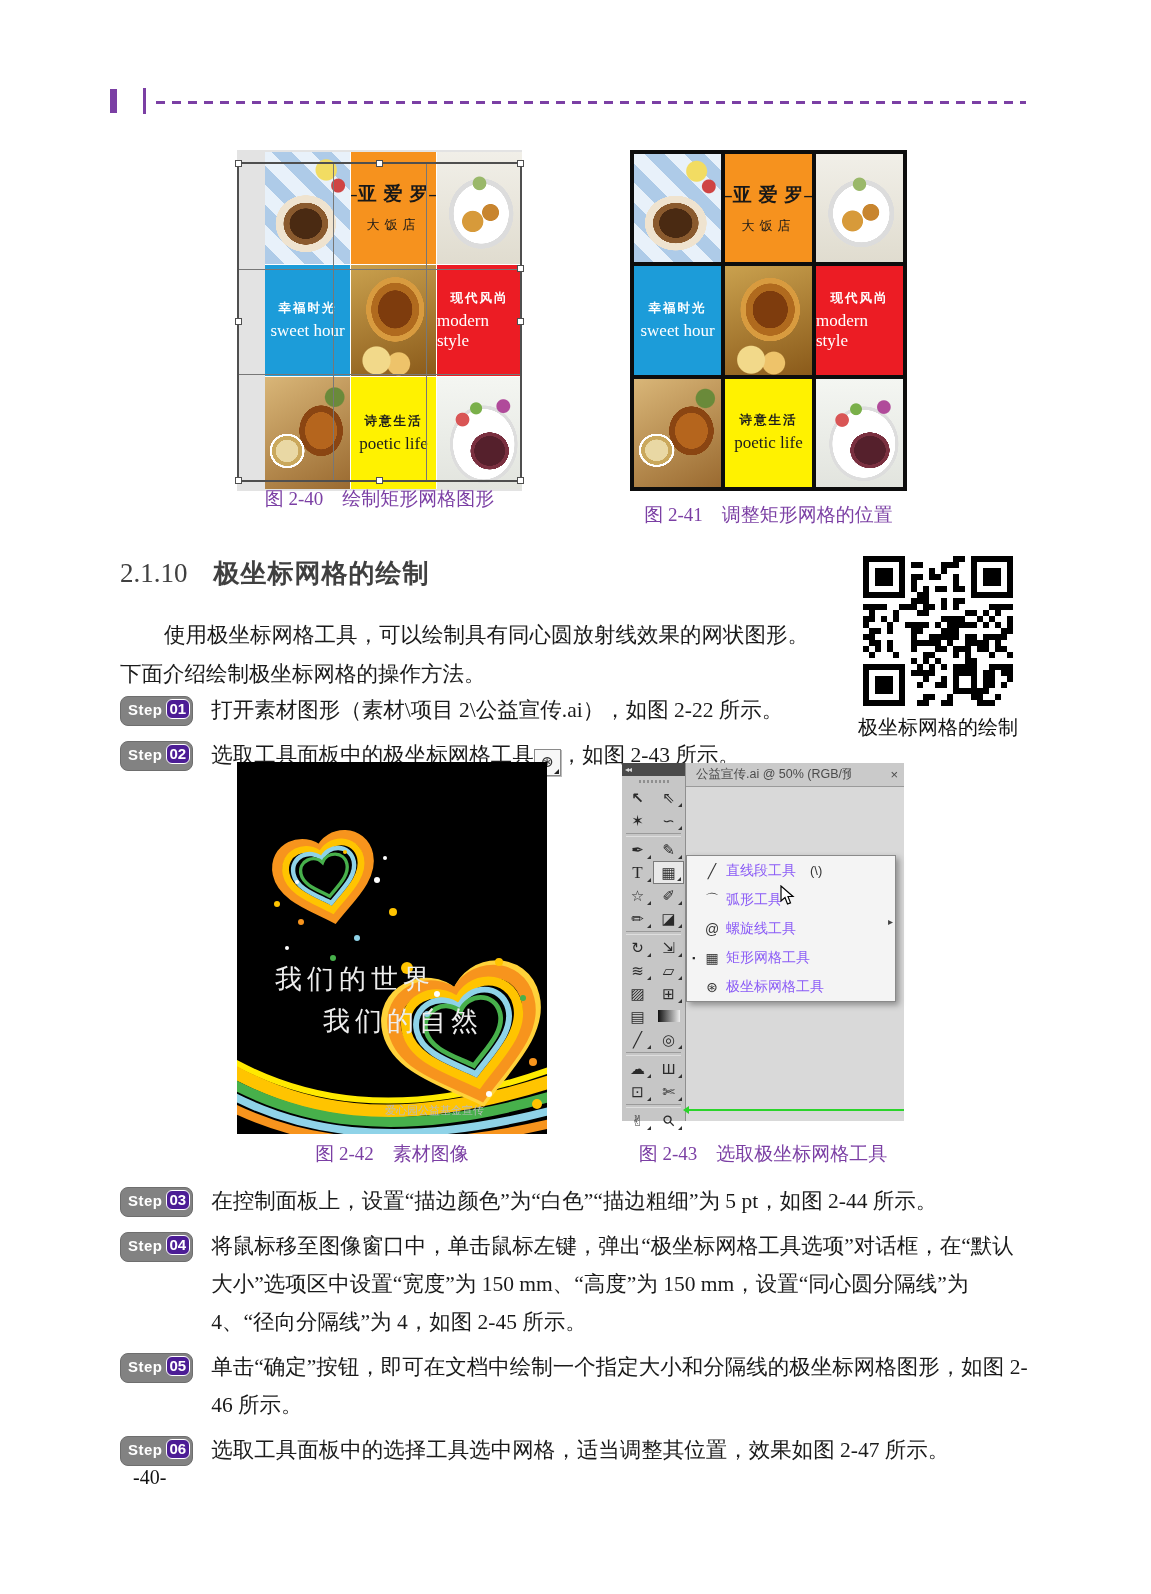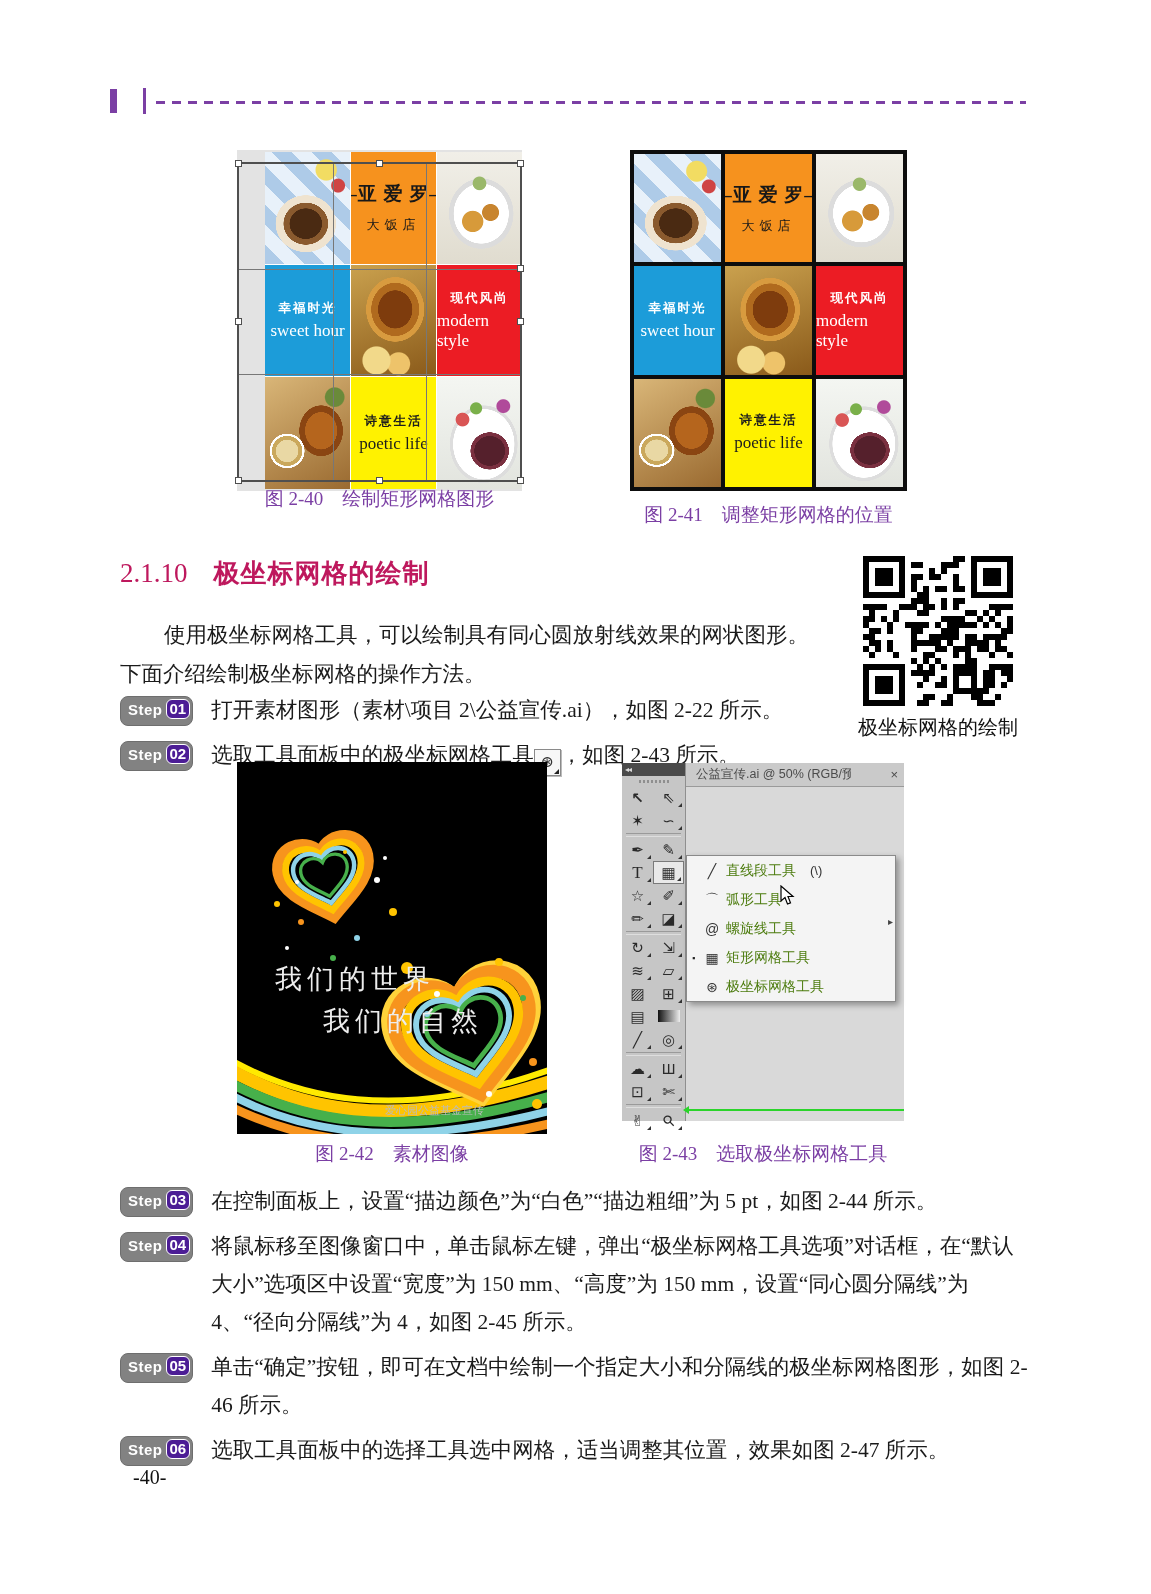--- a/index.html
+++ b/index.html
@@ -63,21 +63,21 @@
   
   .grid-overlay{position:absolute;left:0;top:12px;width:285px;height:320px;border:2px solid #4f4f4f;box-sizing:border-box;z-index:3;}
   .gline{position:absolute;background:#777;}
   .gv1{left:33.3%;top:0;width:1px;height:100%;}
   .gv2{left:66.6%;top:0;width:1px;height:100%;}
   .gh1{top:33.3%;left:0;height:1px;width:100%;}
   .gh2{top:66.6%;left:0;height:1px;width:100%;}
   .handle{position:absolute;width:7px;height:7px;background:#fff;border:1px solid #4f4f4f;box-sizing:border-box;z-index:4;}
 
   
-  .section-heading{position:absolute;left:120px;top:556px;color:#be185d;}
+  .section-heading{position:absolute;left:120px;top:556px;color:#404040;}
   .sec-num{font-size:27px;font-family:"Liberation Serif","DejaVu Serif",serif;}
   .sec-title{font-size:26px;font-weight:600;margin-left:26px;font-family:"Liberation Sans","DejaVu Sans",sans-serif;letter-spacing:1px;}
   .intro{position:absolute;left:120px;top:616px;width:715px;font-size:21.5px;line-height:39px;color:#1a1a1a;}
   .indent{text-indent:44px;}
 
   
   .qr-wrap{position:absolute;left:840px;top:556px;width:196px;text-align:center;}
   .qr-wrap svg{display:block;margin:0 auto;background:#fff;}
   .qr-cap{margin-top:8px;font-size:20px;color:#101010;font-family:"Liberation Sans","DejaVu Sans",sans-serif;}
 
@@ -120,21 +120,21 @@
   .ai-tab-close{font-size:13px;color:#4c4c4c;padding:0 6px;}
   .ai-doc{position:absolute;left:64px;top:24px;right:0;bottom:0;background:#d9d9d9;}
   .green-line{position:absolute;left:3px;right:0;bottom:10px;height:2px;background:#2bd42b;}
   .green-arrow{position:absolute;left:-3px;bottom:7px;width:0;height:0;
     border-top:4px solid transparent;border-bottom:4px solid transparent;border-right:6px solid #2bd42b;}
   .flyout{position:absolute;left:64px;top:92px;width:208px;background:#f4f4f4;border:1px solid #8a8a8a;
     box-shadow:3px 3px 6px rgba(0,0,0,.35);z-index:5;}
   .fly-item{display:flex;align-items:center;height:29px;position:relative;}
   .fly-marker{width:13px;text-align:center;font-size:9px;color:#222;}
   .fly-icon{width:24px;text-align:center;font-size:14px;color:#333;}
-  .fly-label{font-size:14px;color:#4d7c0f;margin-left:2px;white-space:nowrap;}
+  .fly-label{font-size:14px;color:#8b5cf6;margin-left:2px;white-space:nowrap;}
   .fly-short{font-size:13px;color:#333;margin-left:14px;}
   .fly-sub-arrow{position:absolute;right:2px;top:60px;font-size:10px;color:#444;}
   .cursor-svg{position:absolute;left:158px;top:122px;z-index:6;}
 
   .page-number{position:absolute;left:133px;top:1466px;font-size:20px;color:#111;}
 </style>
 </head>
 <body>
 
 <div class="page">

